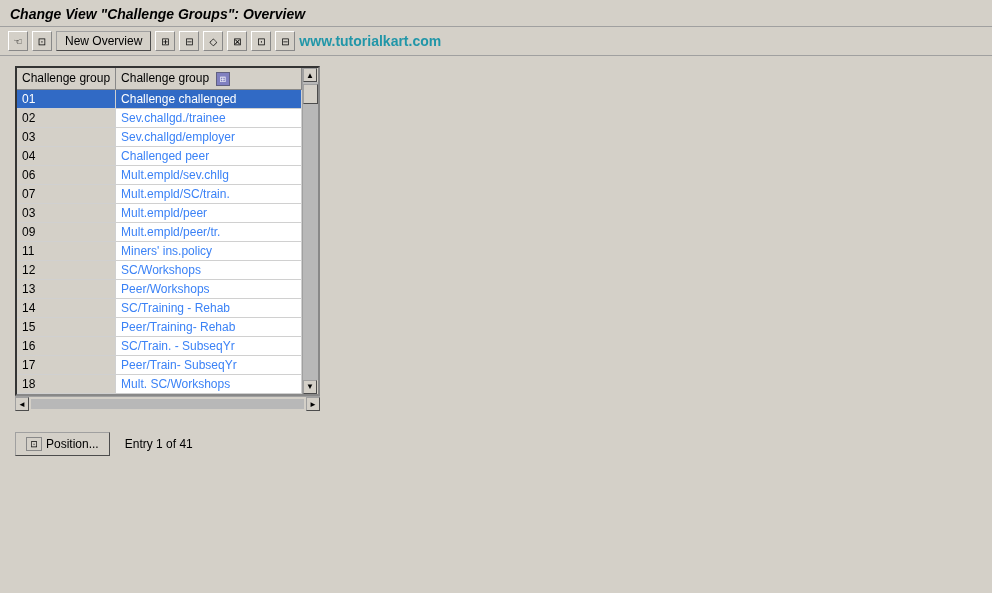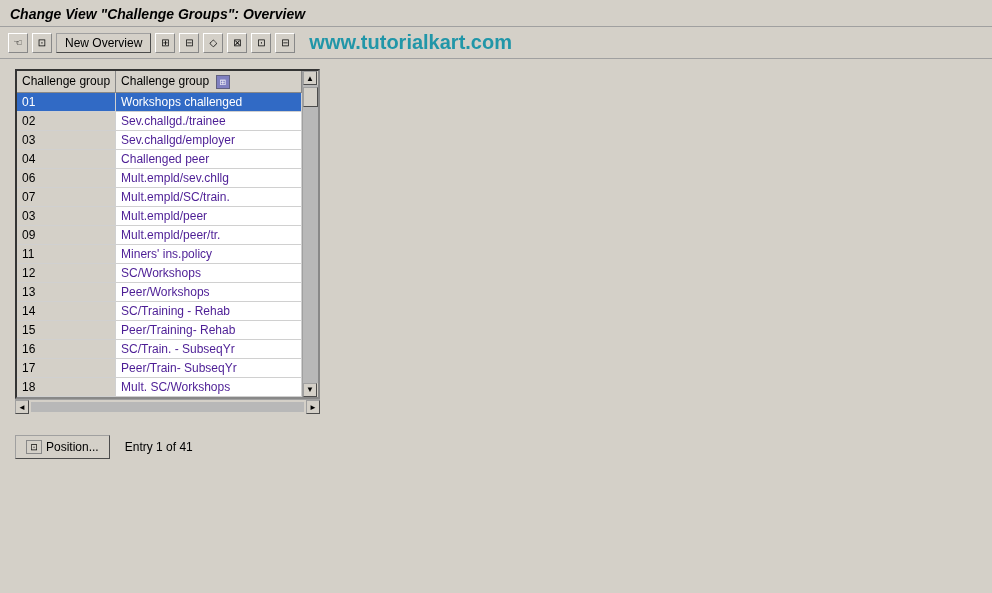--- a/index.html
+++ b/index.html
@@ -49,22 +49,22 @@
     }
     .toolbar-text-btn {
       background: #d4d0c8;
       border: 1px outset #a0a0a0;
       padding: 2px 8px;
       cursor: pointer;
       font-size: 12px;
       font-weight: normal;
     }
     .toolbar-watermark {
-      margin-left: 10px;
-      font-size: 20px;
+      margin-left: 0;
+      font-size: 14px;
       color: #2196a8;
       font-weight: bold;
     }
 
     
     .main-content {
       padding: 10px 15px;
       background: #d4d0c8;
     }
 
@@ -94,21 +94,21 @@
     }
 
     tbody tr td.col-code {
       width: 40px;
       background: #d4d0c8;
       color: #000;
     }
 
     tbody tr td.col-name {
       background: #fff;
-      color: #4c1d95;
+      color: #3b82f6;
     }
 
     tbody tr.selected td {
       background: #316ac5;
       color: #fff;
     }
     tbody tr.selected td.col-code {
       background: #316ac5;
       margin-top: 11px;
     }
@@ -263,21 +263,21 @@
             <th class="col-code">Challenge group</th>
             <th class="col-name">
               <span>Challenge group</span>
               &nbsp;<span class="col-header-icon">⊞</span>
             </th>
           </tr>
         </thead>
         <tbody id="table-body">
         <tr class="selected">
               <td class="col-code">01</td>
-              <td class="col-name">Workshops challenged</td>
+              <td class="col-name">Challenge challenged</td>
             </tr>
             <tr>
               <td class="col-code">02</td>
               <td class="col-name">Sev.challgd./trainee</td>
             </tr>
             <tr>
               <td class="col-code">03</td>
               <td class="col-name">Sev.challgd/employer</td>
             </tr>
             <tr>

